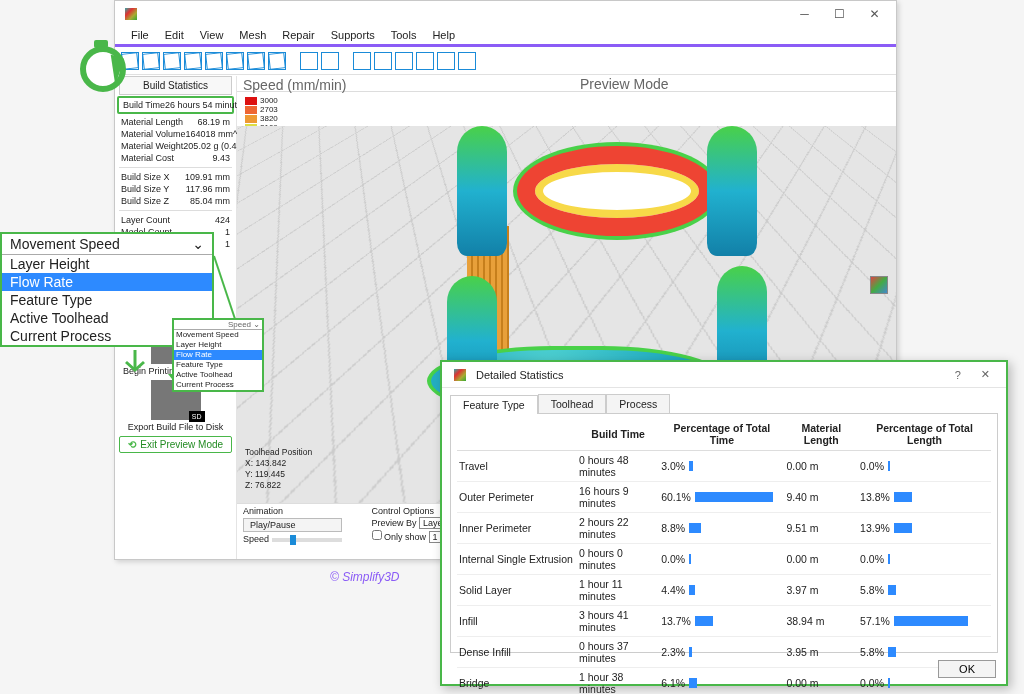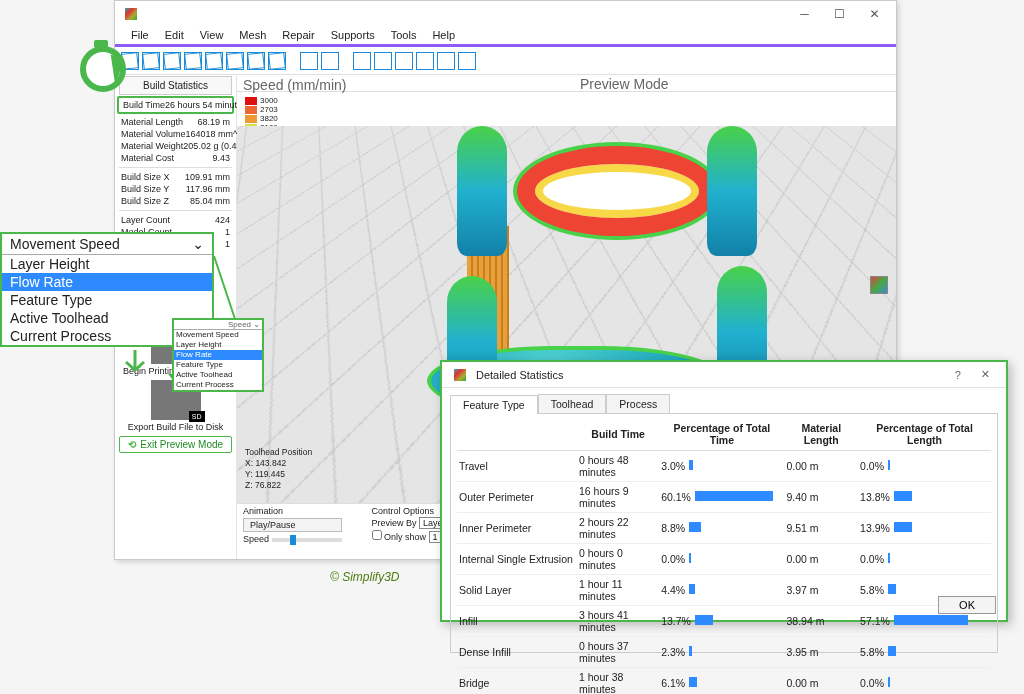--- a/index.html
+++ b/index.html
@@ -87,36 +87,36 @@
   .anno-dd .opt { padding:1px 8px; font-size:14px; }
   .anno-dd .opt.sel { background:#2d8aff; color:#fff; }
 
   
   .mini-dd { position:absolute; left:144px; top:318px; width:92px; border:2px solid #49b749; background:#fff; font-size:8px; z-index:5;margin-left:28px; }
   .mini-dd .hdr { padding:0 2px; color:#666; }
   .mini-dd .o { padding:0 2px; line-height:10px; }
   .mini-dd .o.sel { background:#2d8aff; color:#fff; }
 
   
-  .detail-dlg { position:absolute; left:440px; top:360px; width:568px; height:262px; background:#fff; border:2px solid #49b749; box-shadow:3px 3px 10px rgba(0,0,0,.25); font-size:11px; }
+  .detail-dlg { position:absolute; left:440px; top:360px; width:568px; height:326px; background:#fff; border:2px solid #49b749; box-shadow:3px 3px 10px rgba(0,0,0,.25); font-size:11px; }
   .detail-dlg .dlg-title { height:26px; display:flex; align-items:center; padding:0 6px; border-bottom:1px solid #e4e4e4; }
   .detail-dlg .tabs { display:flex; padding:6px 8px 0; gap:0; font-size:10.5px; }
   .detail-dlg .tab { padding:3px 12px; border:1px solid #ccc; border-bottom:none; background:#f4f4f4; }
   .detail-dlg .tab.active { background:#fff; position:relative; top:1px; }
   .detail-dlg .tab-body { margin:0 8px; border:1px solid #ccc; padding:4px 6px 6px; height:240px; }
   table.stats { width:100%; border-collapse:collapse; font-size:10.5px; }
   table.stats th { text-align:center; font-weight:600; padding:4px 2px; border-bottom:1px solid #ddd; }
   table.stats td { padding:3px 2px; border-bottom:1px solid #eee; vertical-align:middle; }
   table.stats td:first-child { width:120px; }
-  .pct-cell { display:flex; align-items:flex-start; gap:4px; }
+  .pct-cell { display:flex; align-items:center; gap:4px; }
   .bar { height:10px; background:#2d8aff; display:inline-block; }
   .dlg-footer { position:absolute; right:10px; bottom:6px;border-radius:6px; }
   .dlg-footer button { padding:2px 20px; border:1px solid #999; background:#f4f4f4; font-size:11px; }
 
-  .watermark { position:absolute; left:330px; top:570px; color:#4d7c0f; font-style:italic; font-size:12px; }
+  .watermark { position:absolute; left:330px; top:570px; color:#8b5cf6; font-style:italic; font-size:12px; }
 
   .axis-widget { position:absolute; right:8px; top:200px; width:18px; height:18px; border:1px solid #888; background:linear-gradient(135deg,#d44,#4a4,#48c); }
 </style>
 </head>
 <body>
 
 <div class="main-window">
   <div class="titlebar">
     <div class="app-icon"></div>
     <div class="titlebar-spacer"></div>

